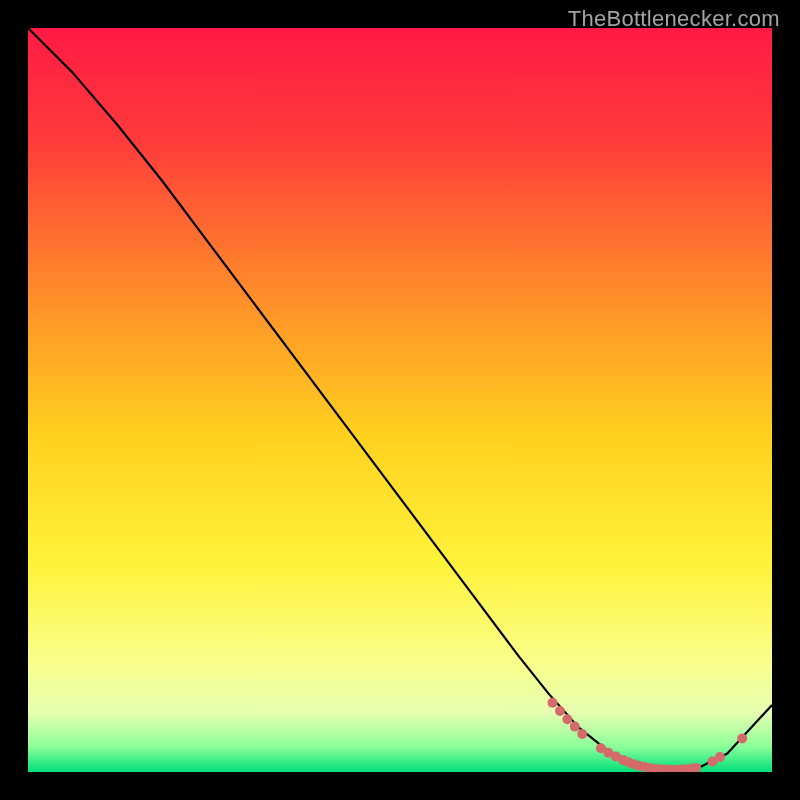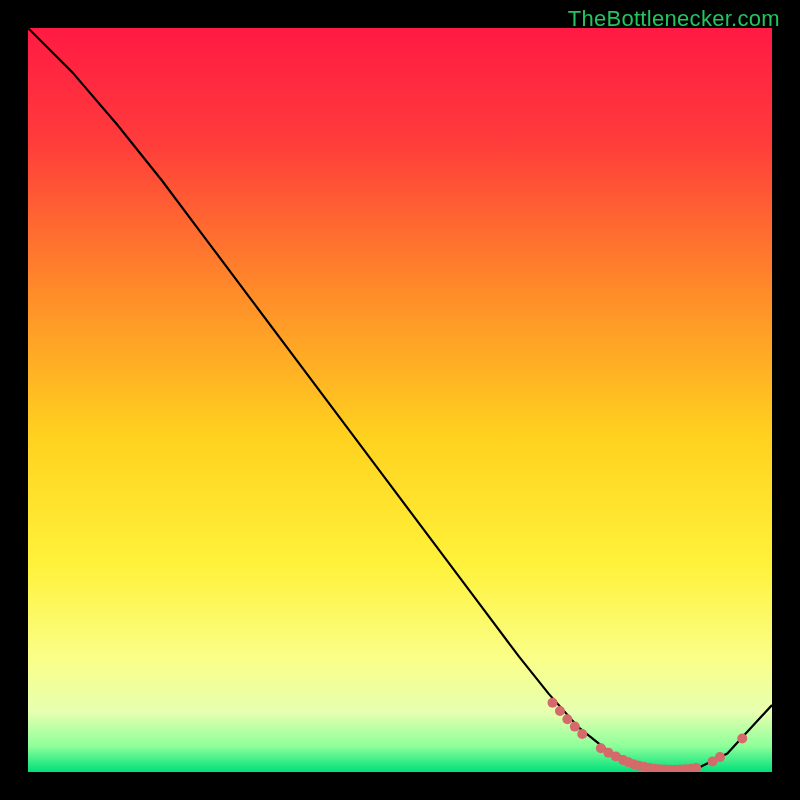--- a/index.html
+++ b/index.html
@@ -8,21 +8,21 @@
     height: 800px;
     background: #000;
     position: relative;
     font-family: Arial, sans-serif;
     overflow: hidden;
   }
   .watermark {
     position: absolute;
     top: 6px;
     right: 20px;
-    color: #22c55e;
+    color: #a3a3a3;
     font-size: 22px;
     font-weight: 500;
     z-index: 10;
     letter-spacing: 0.3px;
   }
   .plot-area {
     position: absolute;
     top: 28px;
     left: 28px;
     width: 744px;

